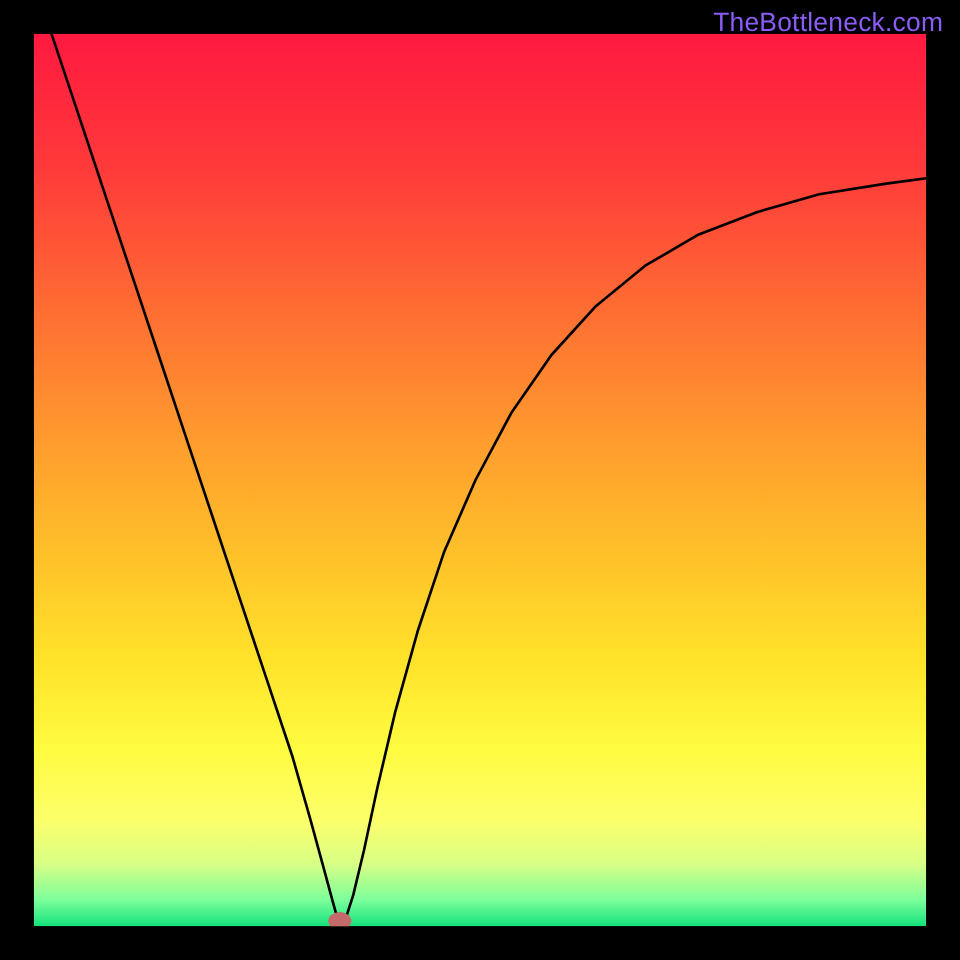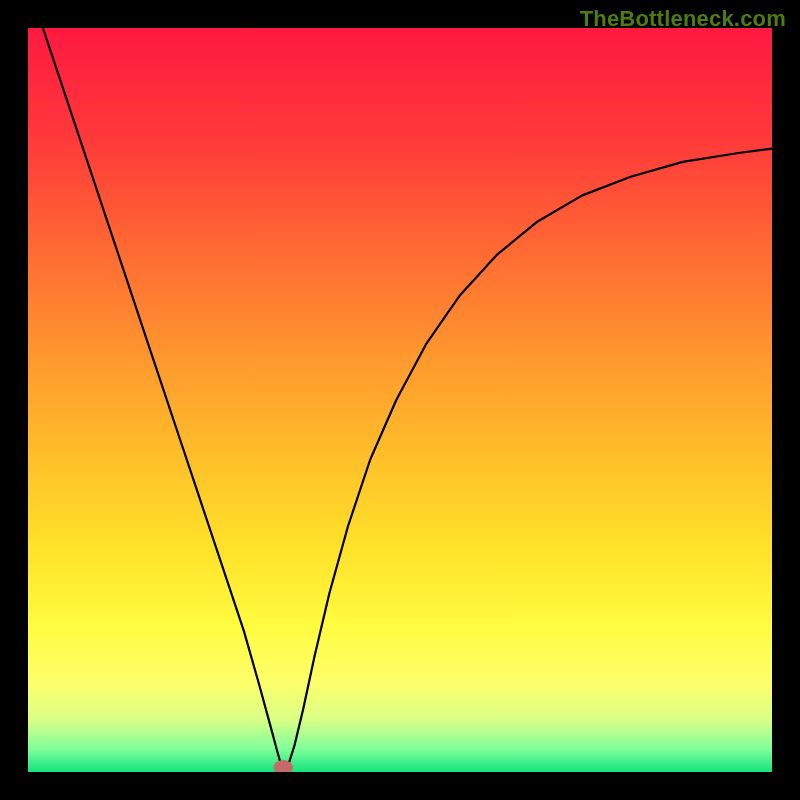--- a/index.html
+++ b/index.html
@@ -26,23 +26,23 @@
     overflow: hidden;
   }
   .gradient-bg {
     position: absolute;
     inset: 0;
   }
   .watermark {
     position: absolute;
     top: 6px;
     right: 14px;
-    color: #4d7c0f;
+    color: #8b5cf6;
     font-size: 22px;
-    font-weight: 700;
+    font-weight: 400;
     letter-spacing: 0.2px;
     user-select: none;
   }
   svg {
     position: absolute;
     inset: 0;
   }
 </style>
 </head>
 <body>

